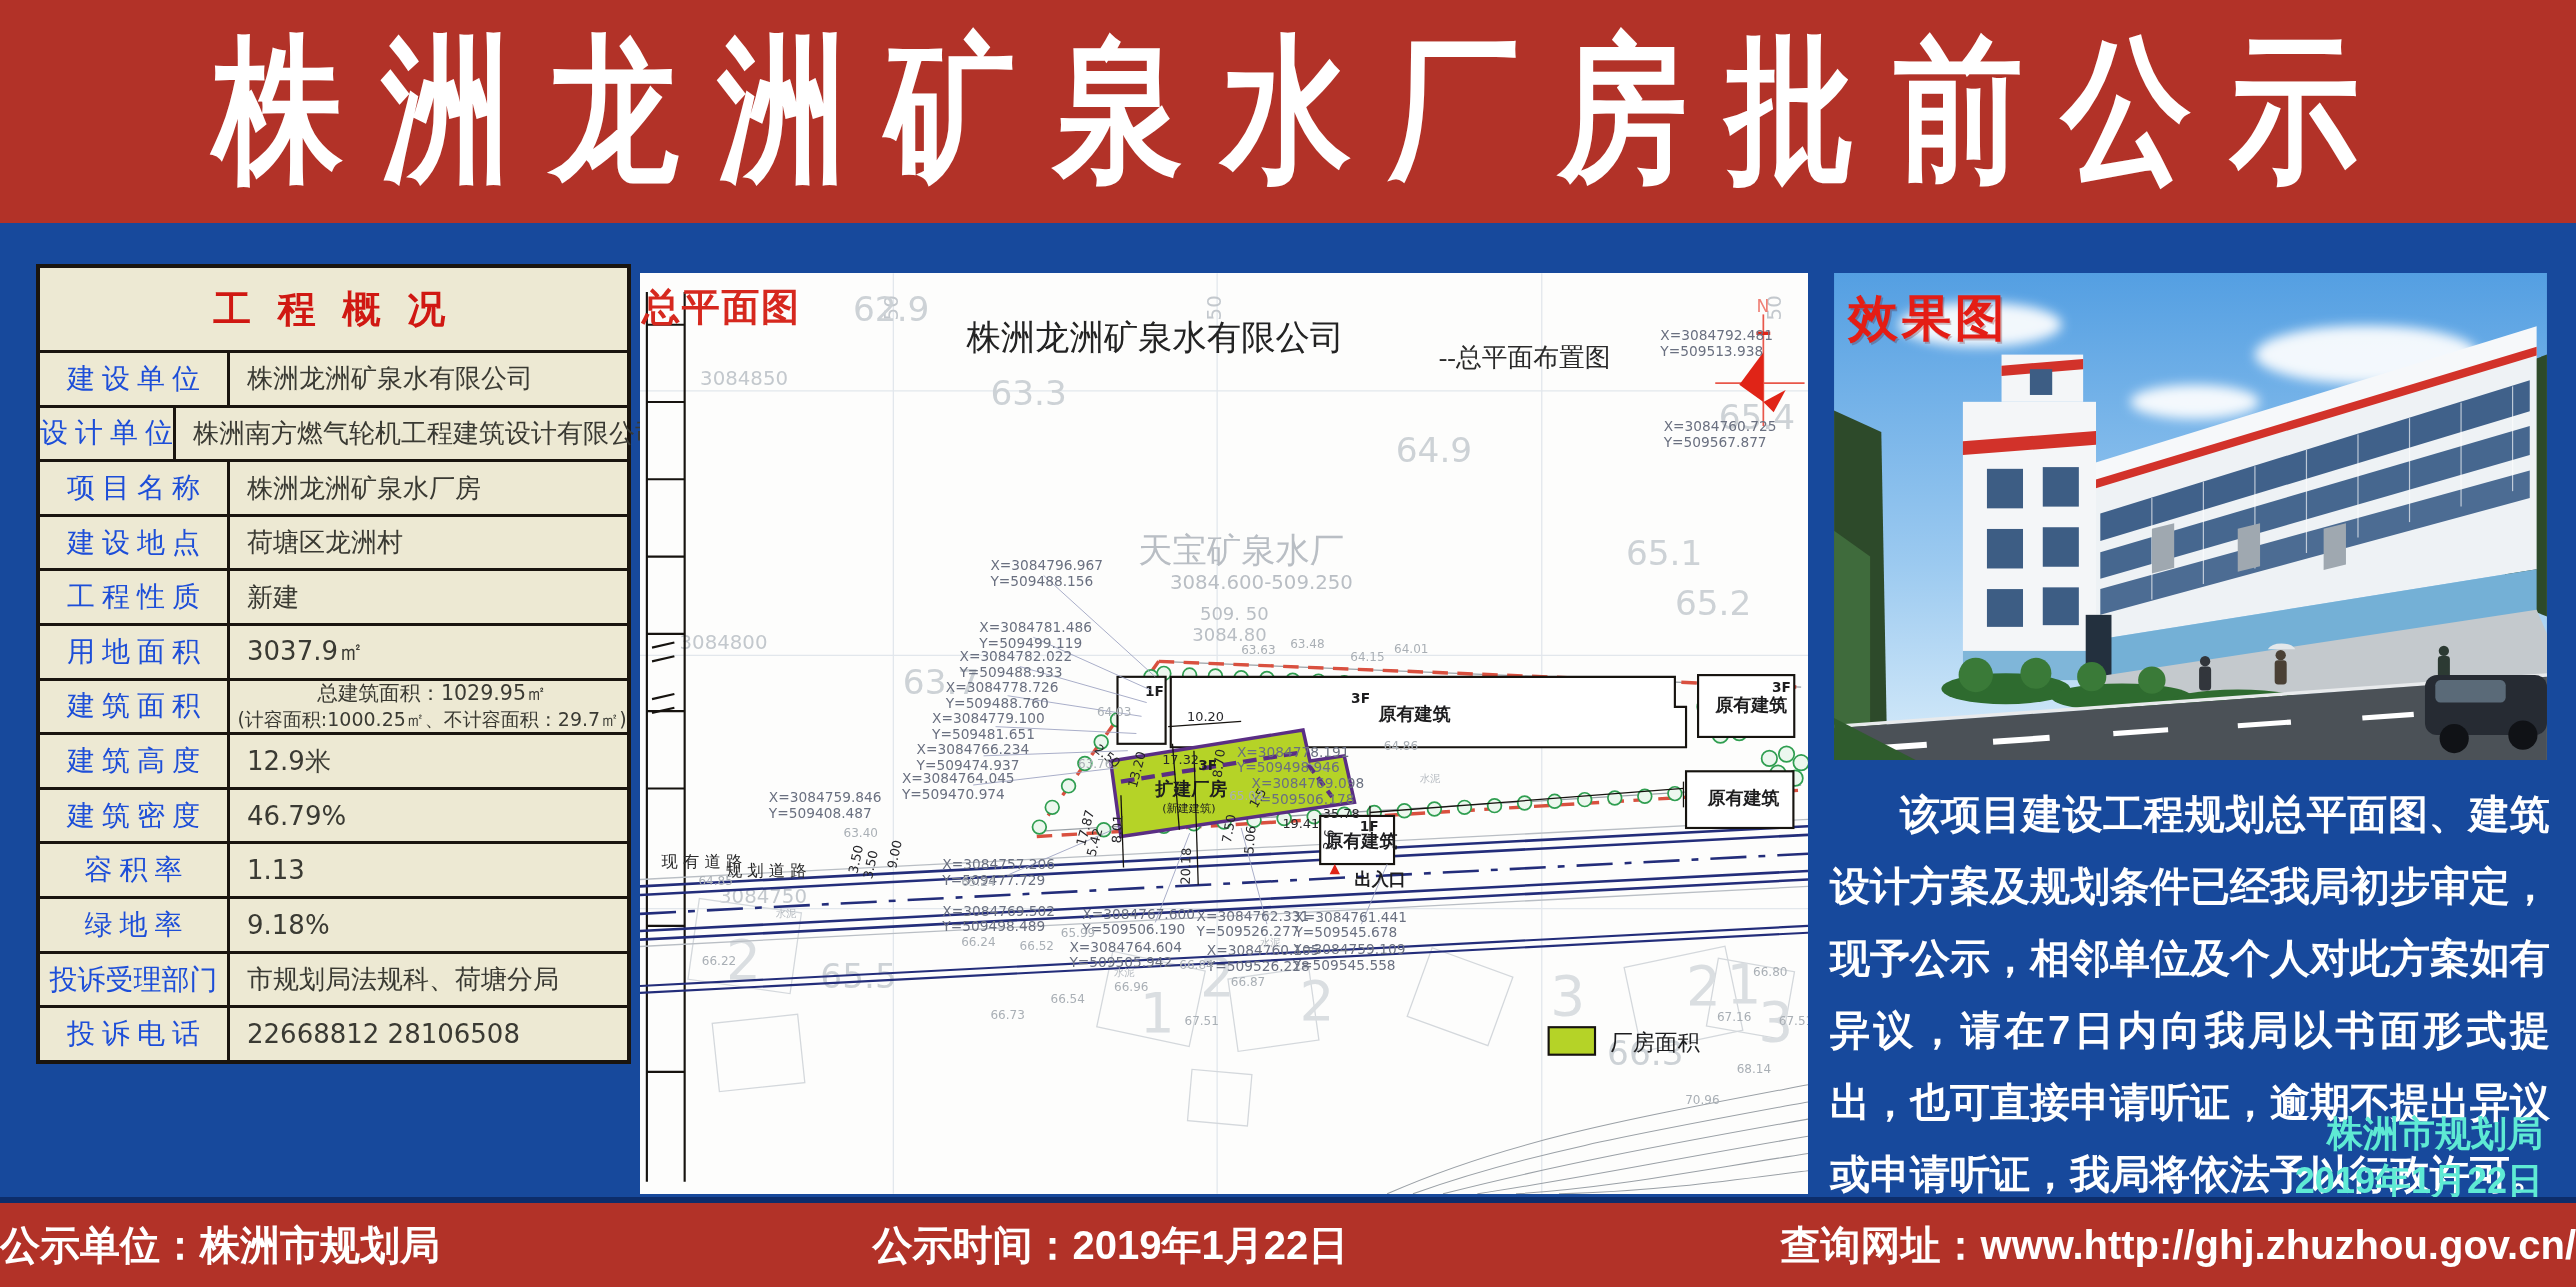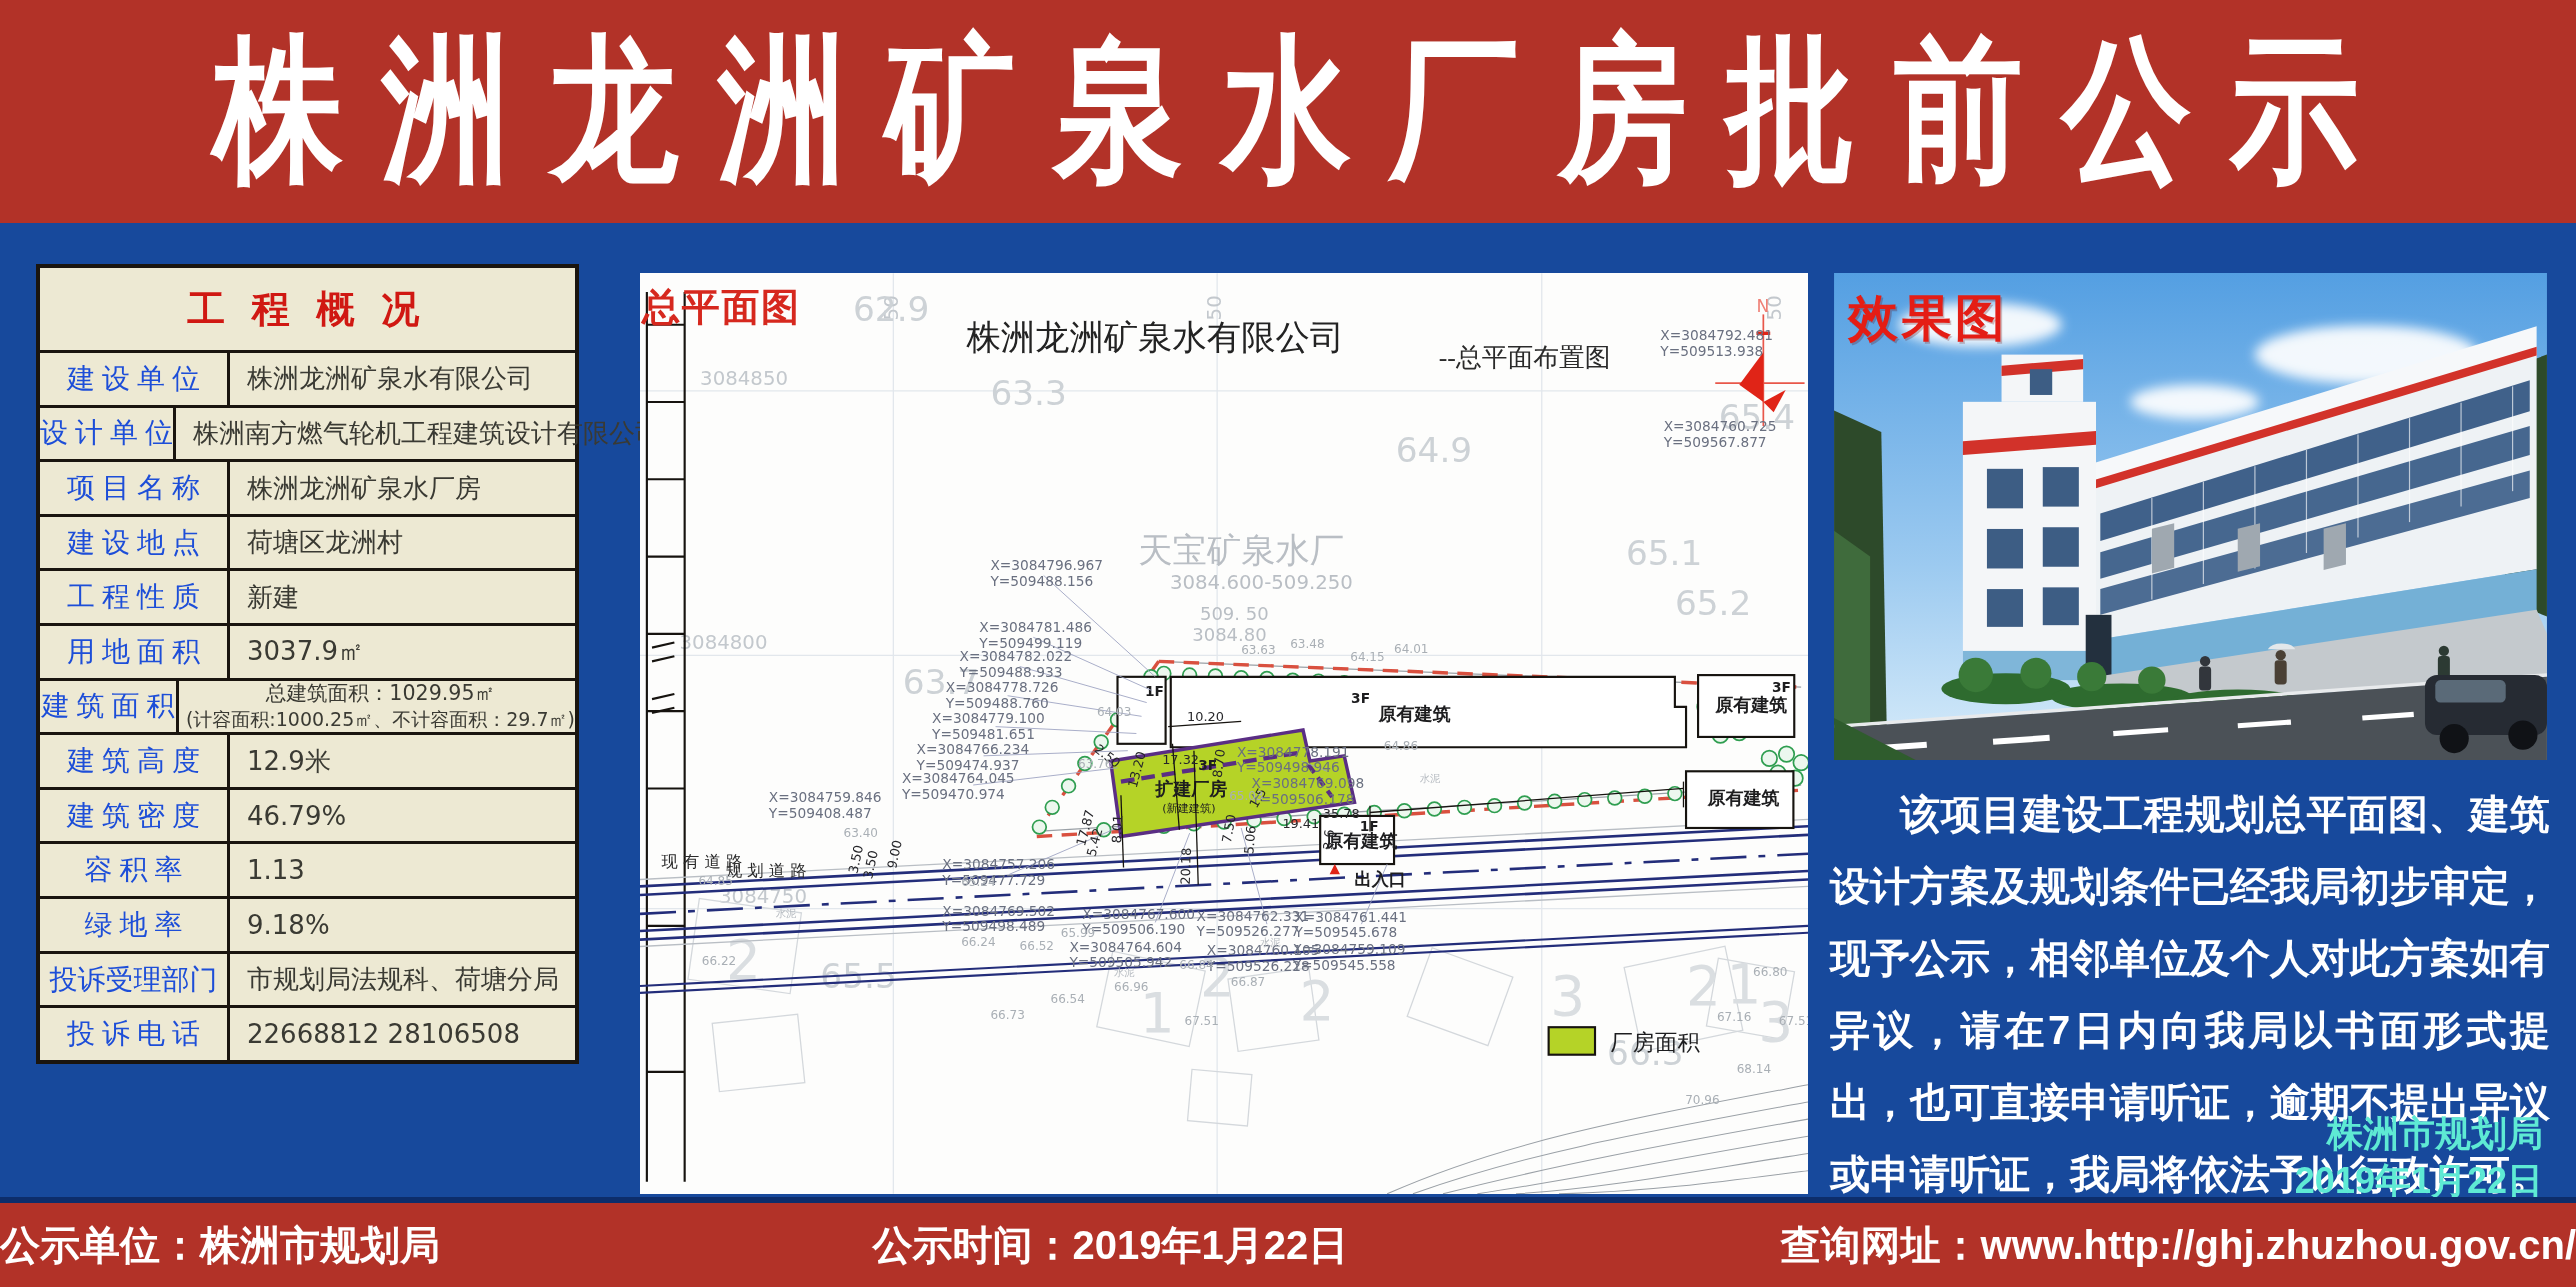--- a/index.html
+++ b/index.html
@@ -2,21 +2,21 @@
 <html style="font-size:13.7px"><head>
 <meta charset="utf-8">
 <style>
   html,body{margin:0;padding:0;}
   body{width:2576px;height:1288px;position:relative;background:#17499c;font-family:"Liberation Sans",sans-serif;overflow:hidden;}
   .abs{position:absolute;}
   
   .banner{left:0;top:0;width:2576px;height:223px;background:#b23228;display:flex;align-items:center;justify-content:center;}
   .banner h1{margin:0;color:#fff;font-size:129px;font-weight:bold;white-space:nowrap;transform:scaleY(1.22);letter-spacing:3.4px;font-family:"Liberation Serif","DejaVu Serif",serif;}
   
-  .ptable{left:36px;top:264px;width:543px;height:800px;background:#ede9d3;border:4.3px solid #1a150f;display:flex;flex-direction:column;box-sizing:border-box;}
+  .ptable{left:36px;top:264px;width:595px;height:800px;background:#ede9d3;border:4.3px solid #1a150f;display:flex;flex-direction:column;box-sizing:border-box;}
   .thead{height:82px;display:flex;align-items:center;justify-content:center;color:#d01812;font-size:38px;font-weight:bold;letter-spacing:8.6px;border-bottom:3.4px solid #1a150f;font-family:"Liberation Serif","DejaVu Serif",serif;}
   .trow{flex:1;display:flex;border-bottom:3.4px solid #1a150f;min-height:0;}
   .trow:last-child{border-bottom:none;}
   .tlabel{width:187px;display:flex;align-items:center;justify-content:center;font-size:28px;color:#1d4ed8;border-right:3.4px solid #1a150f;white-space:nowrap;font-family:"Liberation Serif","DejaVu Serif",serif;}
   .tvalue{flex:1;display:flex;align-items:center;padding-left:17px;font-size:26px;color:#3a3a33;white-space:nowrap;overflow:visible;font-family:"DejaVu Sans",sans-serif;}
   .tvalue.small{flex-direction:column;justify-content:center;align-items:center;padding-left:7px;font-size:20.6px;line-height:26px;}
   
   .plan{left:640px;top:273px;width:1168px;height:921px;background:#fdfdfc;}
   .plan-label{left:642px;top:282px;color:#d6281e;font-size:38px;font-weight:bold;letter-spacing:1.7px;z-index:5;}
   

